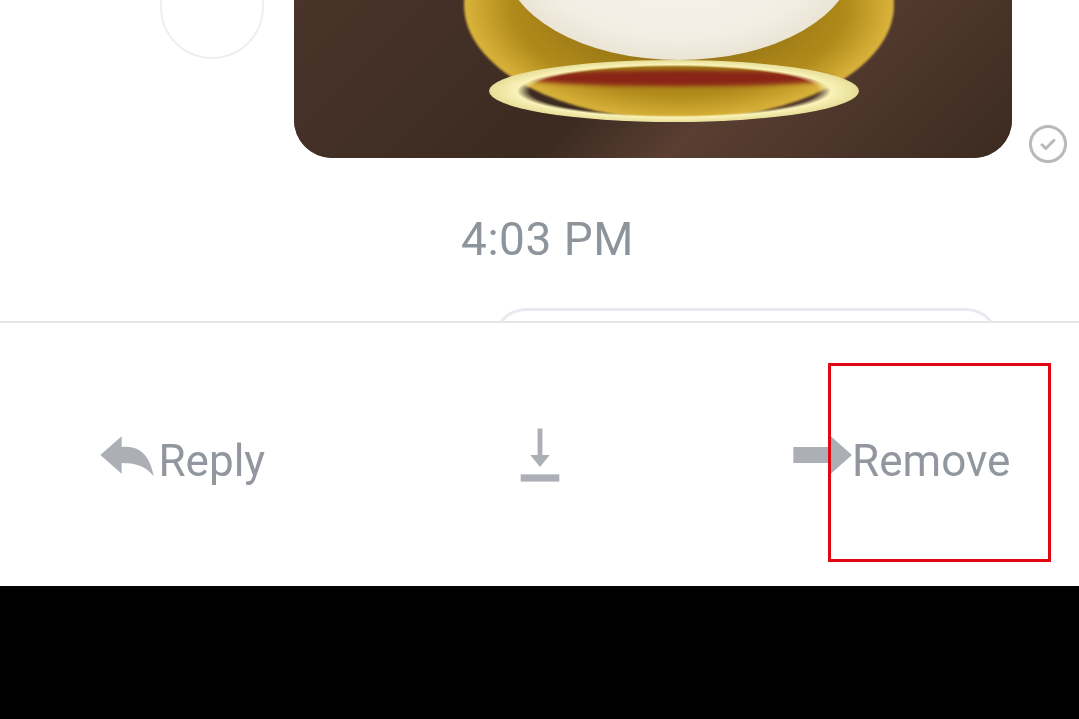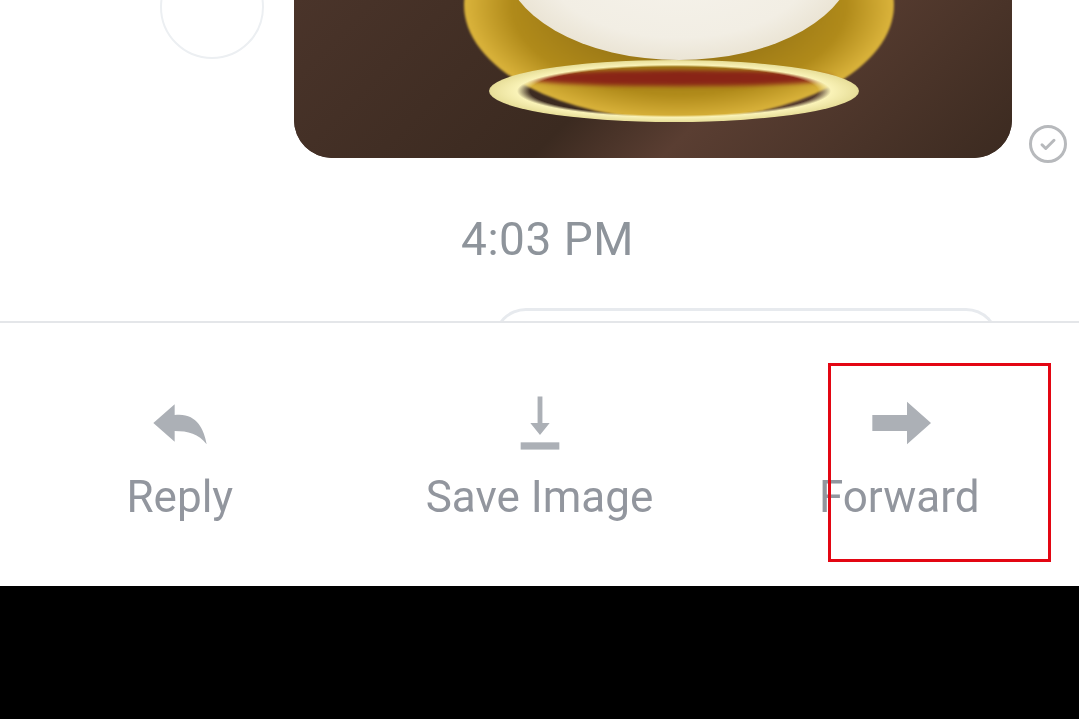--- a/index.html
+++ b/index.html
@@ -11,21 +11,21 @@
   .cake-rim{position:absolute;left:195px;top:60px;width:370px;height:62px;border-radius:50%;background:radial-gradient(ellipse at center,transparent 55%,#faf3b8 60%,#e8df9a 70%,transparent 80%);}
   .jam{position:absolute;left:230px;top:70px;width:310px;height:16px;border-radius:50%;background:rgba(132,20,22,.85);filter:blur(2px);}
   .highlight{box-sizing:border-box;}
   .sent-check{position:absolute;left:1029px;top:125px;width:32px;height:32px;border:3px solid #b7b9bc;border-radius:50%;display:flex;align-items:center;justify-content:center;}
   .sent-check svg{width:18px;height:18px;}
   .avatar{position:absolute;left:160px;top:-45px;width:100px;height:100px;border-radius:50%;background:#fff;border:2px solid #eceff2;}
   .timestamp{position:absolute;left:8px;top:212px;width:1079px;text-align:center;font-size:46px;color:#8e949b;letter-spacing:.5px;font-weight:400;}
   .next-bubble{position:absolute;left:493px;top:308px;width:500px;height:30px;border:3px solid #e7eaee;border-bottom:none;border-radius:60px 60px 0 0;background:#fff;}
   .divider{position:absolute;left:0;top:321px;width:1079px;height:2px;background:#e4e6e9;}
   .action-bar{position:absolute;left:0;top:323px;width:1079px;height:263px;background:#fff;display:flex;}
-  .action{flex:1;display:flex;flex-direction:column;align-items:center;justify-content:center;color:#a2a5ac;}
+  .action{flex:1;display:flex;flex-direction:row;align-items:center;justify-content:center;color:#a2a5ac;}
   .action .icon{height:72px;display:flex;align-items:center;justify-content:center;}
   .action .label{font-size:44px;color:#92969e;margin-top:12px;}
   .remove-box{position:absolute;left:828px;top:363px;width:223px;height:199px;border:3px solid #e30613;box-sizing:border-box;pointer-events:none;}
   .nav-bar{position:absolute;left:0;top:586px;width:1079px;height:133px;background:#000;}
 </style>
 </head>
 <body>
 
 <div class="msg-area">
   <div class="avatar"></div>
@@ -62,30 +62,29 @@
     <div class="label">Reply</div>
   </div>
 
   <div class="action">
     <div class="icon">
       <svg width="58" height="64" viewBox="0 0 24 26" fill="#acb0b6">
           <path d="M11 2h2v11h3l-4 5-4-5h3z"></path>
           <rect x="4" y="21" width="16" height="3"></rect>
         </svg>
     </div>
-    <div class="label">Save Image</div>
   </div>
 
   <div class="action">
     <div class="icon">
       <svg width="64" height="44" viewBox="0 0 24 16" fill="#acb0b6">
           <path d="M2 5h13V0l9 8-9 8v-5H2z"></path>
         </svg>
     </div>
-    <div class="label">Forward</div>
+    <div class="label">Remove</div>
   </div>
 
 
 </div>
 
 <div class="remove-box highlight"></div>
 
 <div class="nav-bar">
   
   

